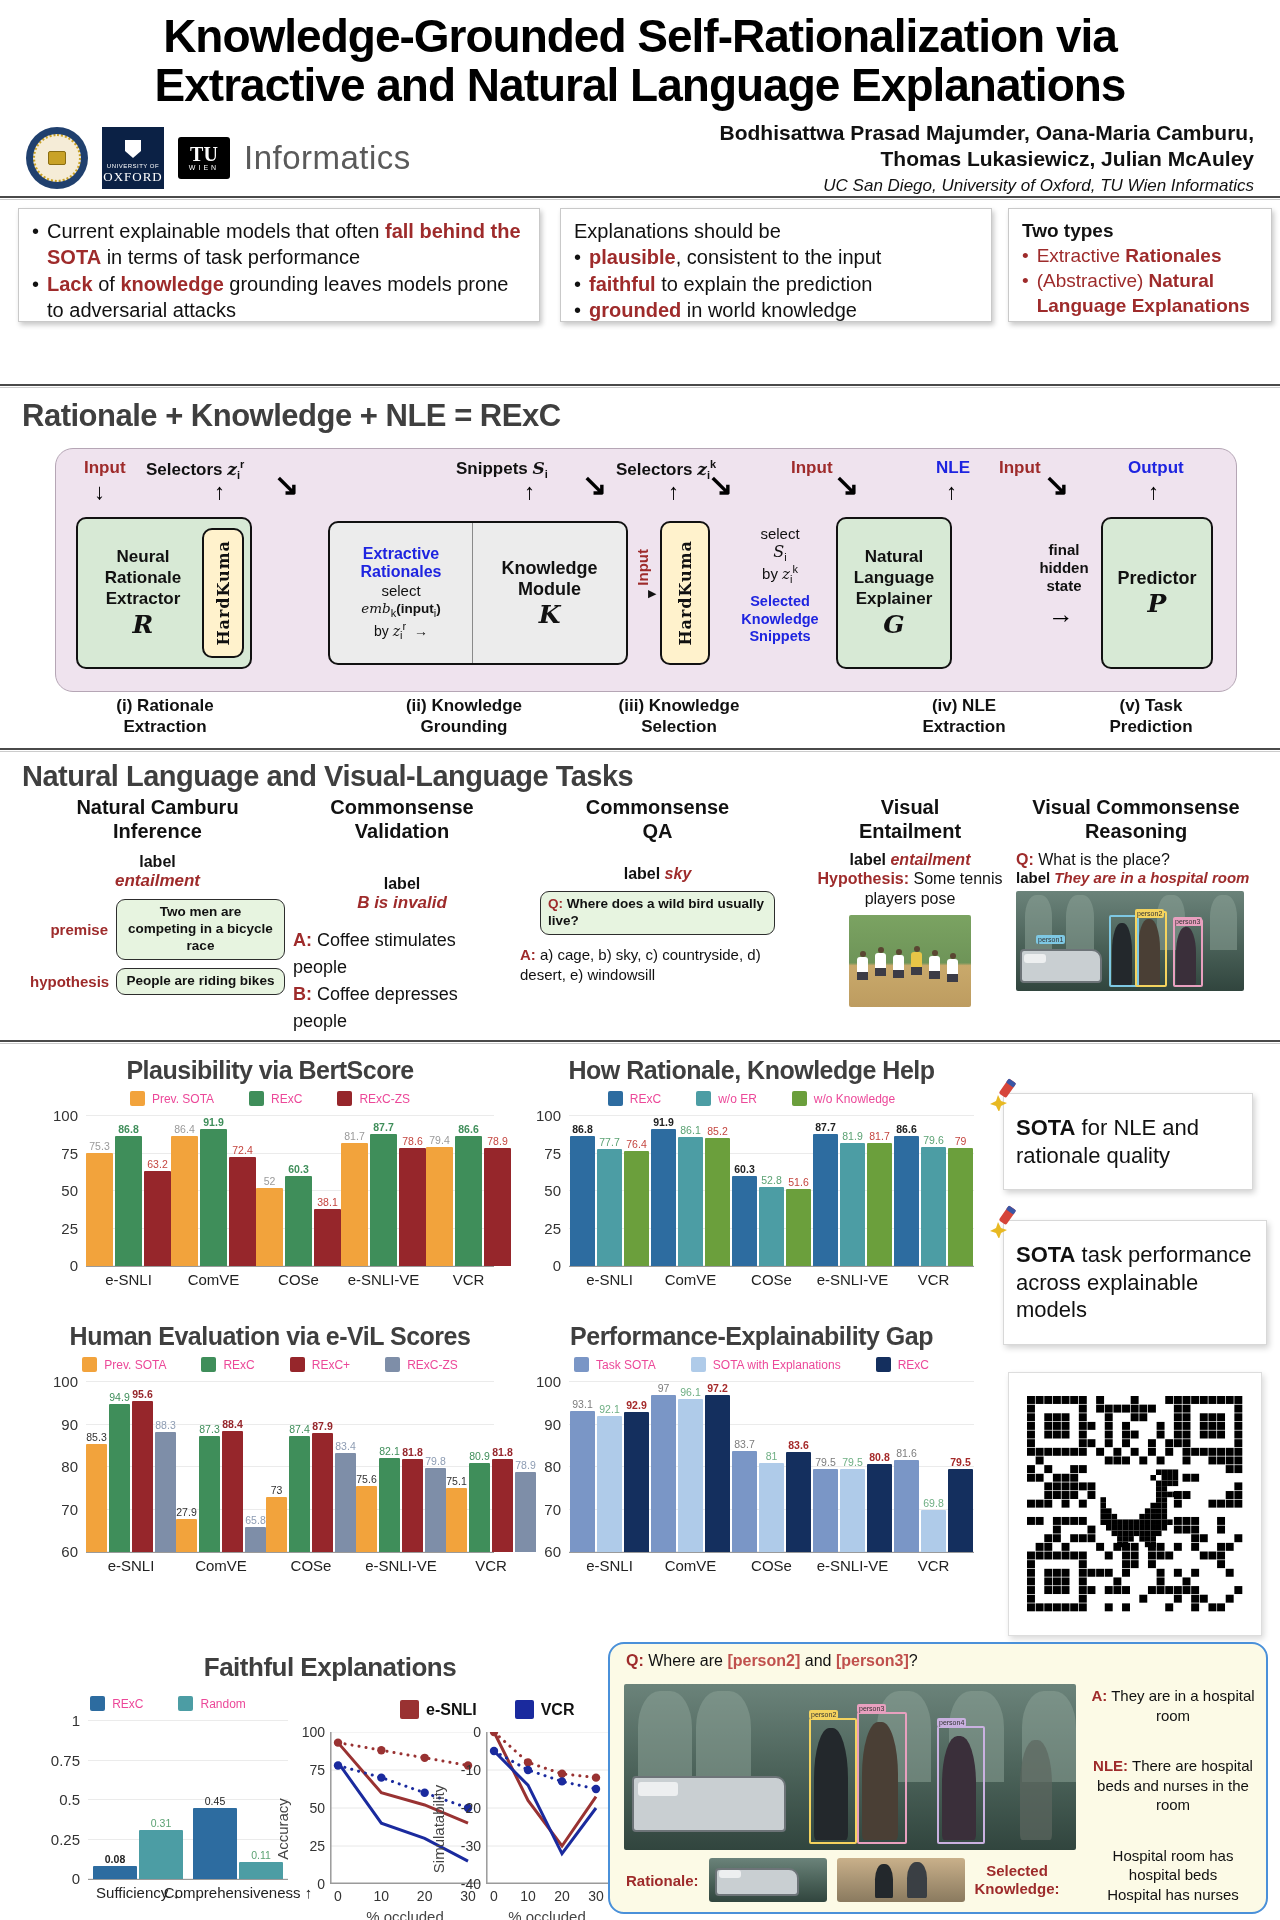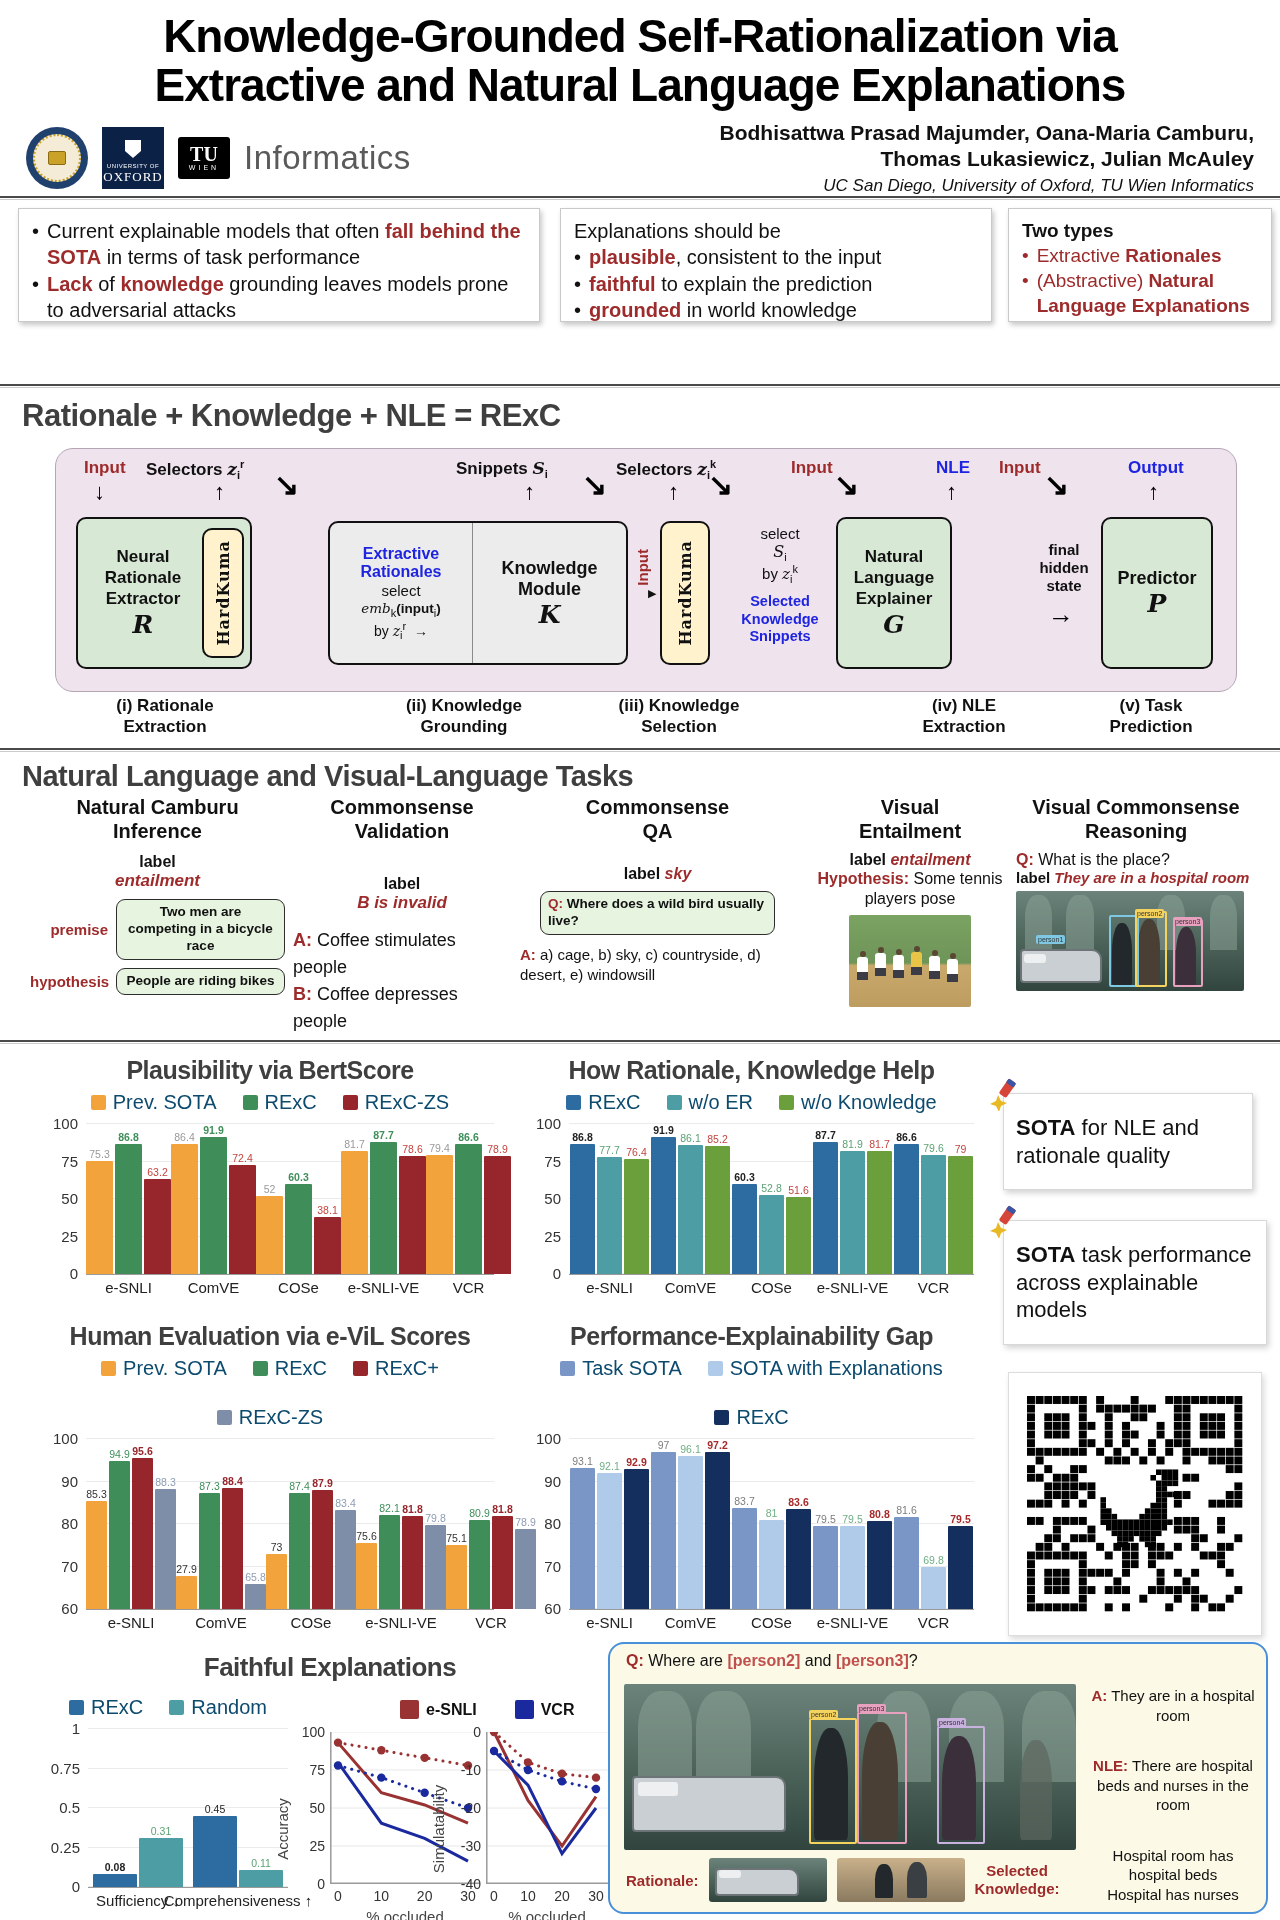--- a/index.html
+++ b/index.html
@@ -69,21 +69,21 @@
   .person{position:absolute;background:#23282C;border-radius:45% 45% 6% 6%;}
   .pbox{position:absolute;border:2px solid;border-radius:2px;}
   .pchip{position:absolute;font-size:7px;line-height:1;padding:1px 2px;border-radius:2px;color:#333;white-space:nowrap;}
   .sc-tennis{background:linear-gradient(180deg,#7BA362 0%,#6E9458 52%,#C9A96B 55%,#BD9C60 100%);}
   .tp{position:absolute;width:11px;height:15px;background:#fff;border-radius:3px 3px 0 0;}
   .tp:before{content:"";position:absolute;top:-6px;left:2.5px;width:6px;height:6px;border-radius:50%;background:#5a4632;}
   .tp:after{content:"";position:absolute;bottom:-8px;left:0;width:11px;height:8px;background:#3c3c46;}
   
   .chart{font-family:"Liberation Sans",sans-serif;}
   .c-title{font-size:25px;font-weight:800;color:#3f3f3f;text-align:center;margin-bottom:6px;letter-spacing:-.5px;}
-  .c-legend{display:flex;justify-content:center;gap:26px;margin:4px 0 10px 0;font-size:20px;color:#0c4a6e;align-items:center;flex-wrap:wrap;}
+  .c-legend{display:flex;justify-content:center;gap:35px;margin:4px 0 10px 0;font-size:12px;color:#ec4899;align-items:center;flex-wrap:wrap;}
   .c-li{display:flex;align-items:center;gap:7px;white-space:nowrap;}
   .c-sq{width:15px;height:15px;border-radius:2px;display:inline-block;}
   .c-plot{position:relative;margin-left:46px;margin-right:6px;border-bottom:1.5px solid #9a9a9a;}
   .c-grid{position:absolute;left:0;right:0;height:1px;background:#ebebeb;}
   .c-ytick{position:absolute;left:-46px;width:38px;text-align:right;font-size:15px;color:#333;}
   .c-groups{position:absolute;left:0;right:0;top:0;bottom:0;display:flex;justify-content:space-around;align-items:flex-end;}
   .c-group{display:flex;align-items:flex-end;gap:2px;position:relative;height:100%;}
   .c-barwrap{display:flex;flex-direction:column;justify-content:flex-end;align-items:center;height:100%;}
   .c-val{font-size:10.5px;white-space:nowrap;margin-bottom:1px;}
   .c-bar{border-radius:1px 1px 0 0;}

